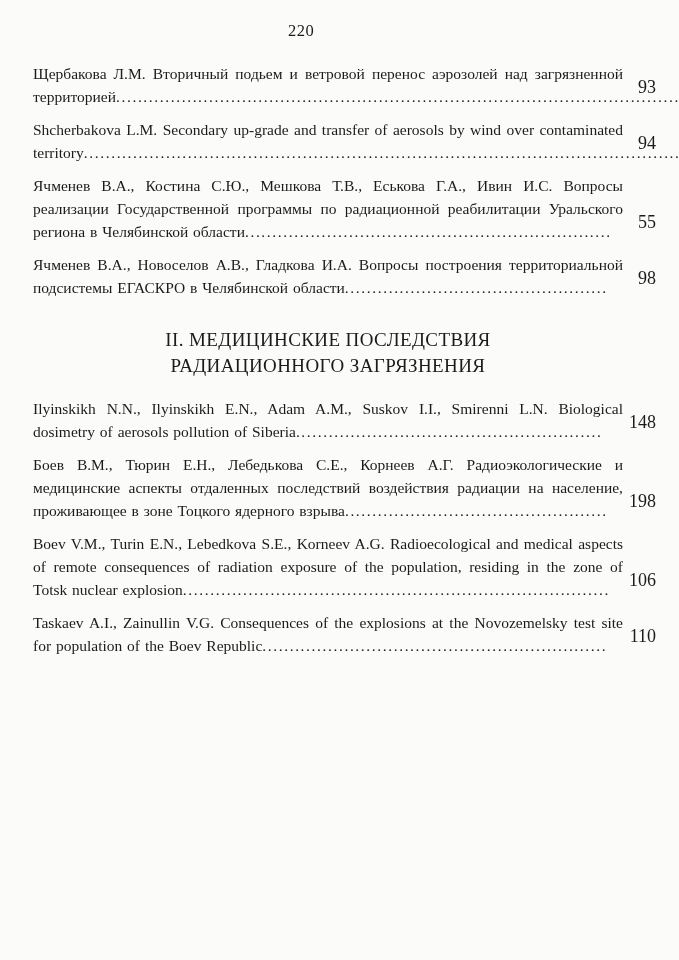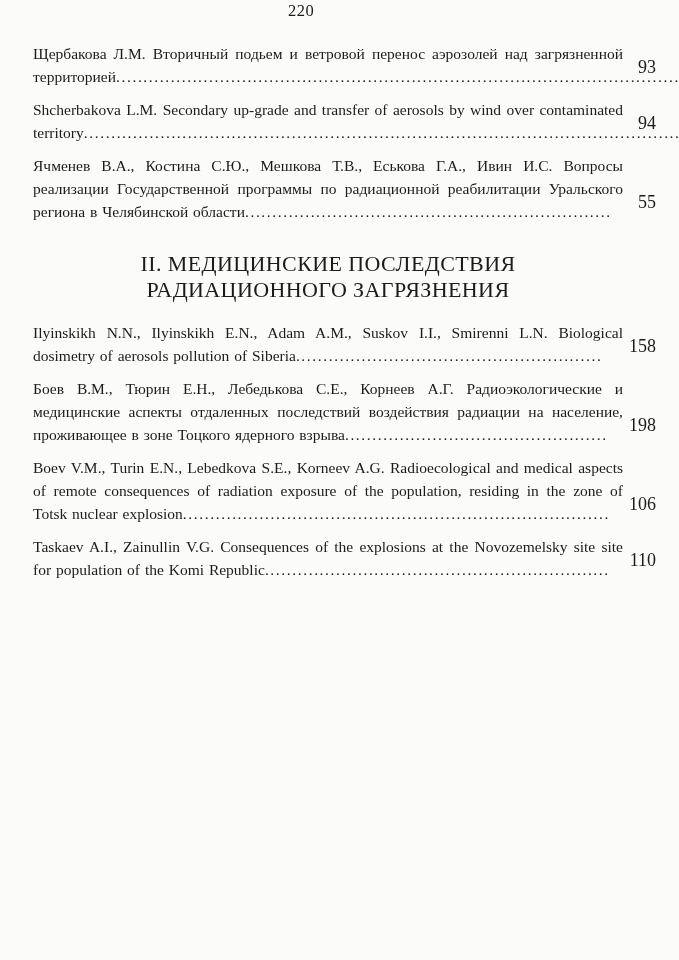--- a/index.html
+++ b/index.html
@@ -12,20 +12,21 @@
     background: #fbfbf9;
     color: #1b1b1b;
     font-family: "Liberation Serif", "DejaVu Serif", serif;
     overflow: hidden;
     position: relative;
   }
   .page {
     width: 602px;
     height: 960px;
     box-sizing: border-box;
+    padding-top: 20px;
   }
   .page-number-header {
     text-align: center;
     font-size: 16.5px;
     line-height: 22px;
     margin: 0 0 20px 0;
     letter-spacing: 0.5px;
   }
   .toc {
     width: 590px;
@@ -49,21 +50,21 @@
   }
   .entry .pagenum {
     position: absolute;
     right: -33px;
     bottom: 9px;
     font-size: 18px;
     line-height: 23px;
   }
   .section-heading {
     text-align: center;
-    font-size: 22px;
+    font-size: 19px;
     line-height: 26px;
     letter-spacing: 0.4px;
     max-width: 500px;
     margin: 28px auto 18px auto;
     font-weight: 400;
   }
 </style>
 </head>
 <body>
 
@@ -74,28 +75,29 @@
   <div class="toc">
 
     <p class="entry"><span class="entry-text">Щербакова Л.М. Вторичный подьем и ветровой перенос аэрозолей над загрязненной территорией</span><span class="dots">......................................................................................................................................................................................................................................................................................................................................................................................................................................................................................................................................................................................................................</span><span class="pagenum">93</span></p>
 
     <p class="entry"><span class="entry-text">Shcherbakova L.M. Secondary up-grade and transfer of aerosols by wind over contaminated territory</span><span class="dots">......................................................................................................................................................................................................................................................................................................................................................................................................................................................................................................................................................................................................................</span><span class="pagenum">94</span></p>
 
     <p class="entry"><span class="entry-text">Ячменев В.А., Костина С.Ю., Мешкова Т.В., Еськова Г.А., Ивин И.С. Вопросы реализации Государственной программы по радиационной реабилитации Уральского региона в Челябинской области</span><span class="dots">...................................................................</span><span class="pagenum">55</span></p>
 
 
 
+    <p class="entry"><span class="entry-text">Ячменев В.А., Новоселов А.В., Гладкова И.А. Вопросы построения территориальной подсистемы ЕГАСКРО в Челябинской области</span><span class="dots">................................................</span><span class="pagenum">98</span></p>
 
     <h2 class="section-heading">II. МЕДИЦИНСКИЕ ПОСЛЕДСТВИЯ РАДИАЦИОННОГО ЗАГРЯЗНЕНИЯ</h2>
 
 
-    <p class="entry"><span class="entry-text">Ilyinskikh N.N., Ilyinskikh E.N., Adam A.M., Suskov I.I., Smirenni L.N. Biological dosimetry of aerosols pollution of Siberia</span><span class="dots">........................................................</span><span class="pagenum">158</span></p>
+    <p class="entry"><span class="entry-text">Ilyinskikh N.N., Ilyinskikh E.N., Adam A.M., Suskov I.I., Smirenni L.N. Biological dosimetry of aerosols pollution of Siberia</span><span class="dots">........................................................</span><span class="pagenum">148</span></p>
 
     <p class="entry"><span class="entry-text">Боев В.М., Тюрин Е.Н., Лебедькова С.Е., Корнеев А.Г. Радиоэкологические и медицинские аспекты отдаленных последствий воздействия радиации на население, проживающее в зоне Тоцкого ядерного взрыва</span><span class="dots">................................................</span><span class="pagenum">198</span></p>
 
     <p class="entry"><span class="entry-text">Boev V.M., Turin E.N., Lebedkova S.E., Korneev A.G. Radioecological and medical aspects of remote consequences of radiation exposure of the population, residing in the zone of Totsk nuclear explosion</span><span class="dots">..............................................................................</span><span class="pagenum">106</span></p>
 
 
-    <p class="entry"><span class="entry-text">Taskaev A.I., Zainullin V.G. Consequences of the explosions at the Novozemelsky site site for population of the Komi Republic</span><span class="dots">...............................................................</span><span class="pagenum">110</span></p>
+    <p class="entry"><span class="entry-text">Taskaev A.I., Zainullin V.G. Consequences of the explosions at the Novozemelsky test site for population of the Boev Republic</span><span class="dots">...............................................................</span><span class="pagenum">110</span></p>
 
 
   </div>
 </div>
 
 </body></html>

